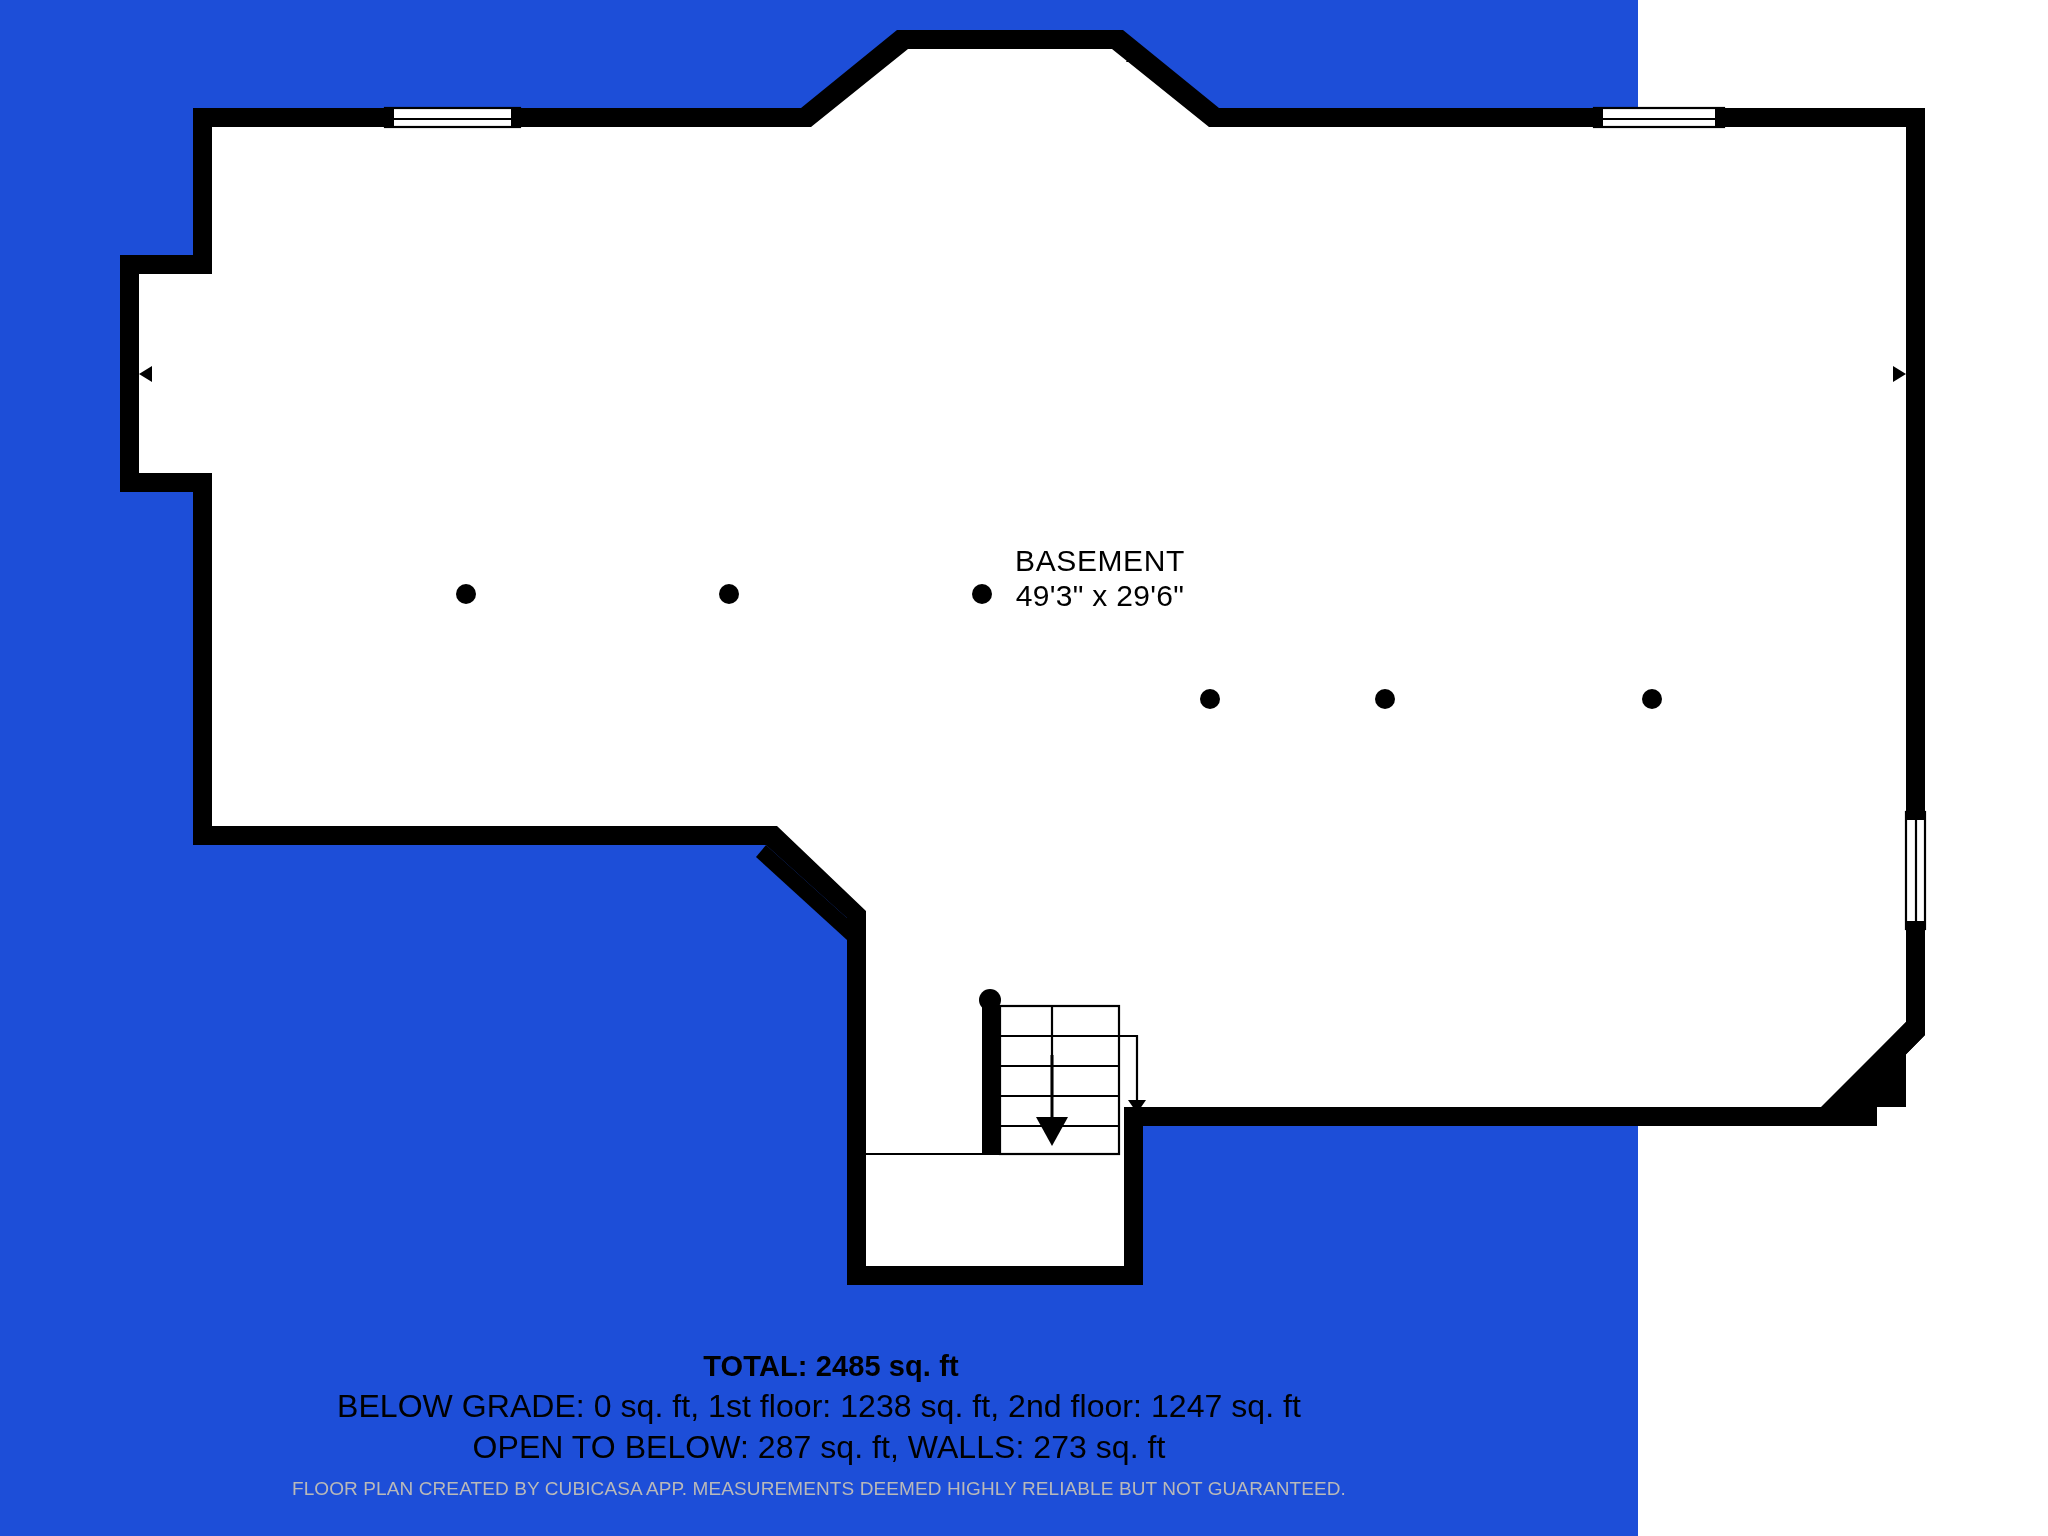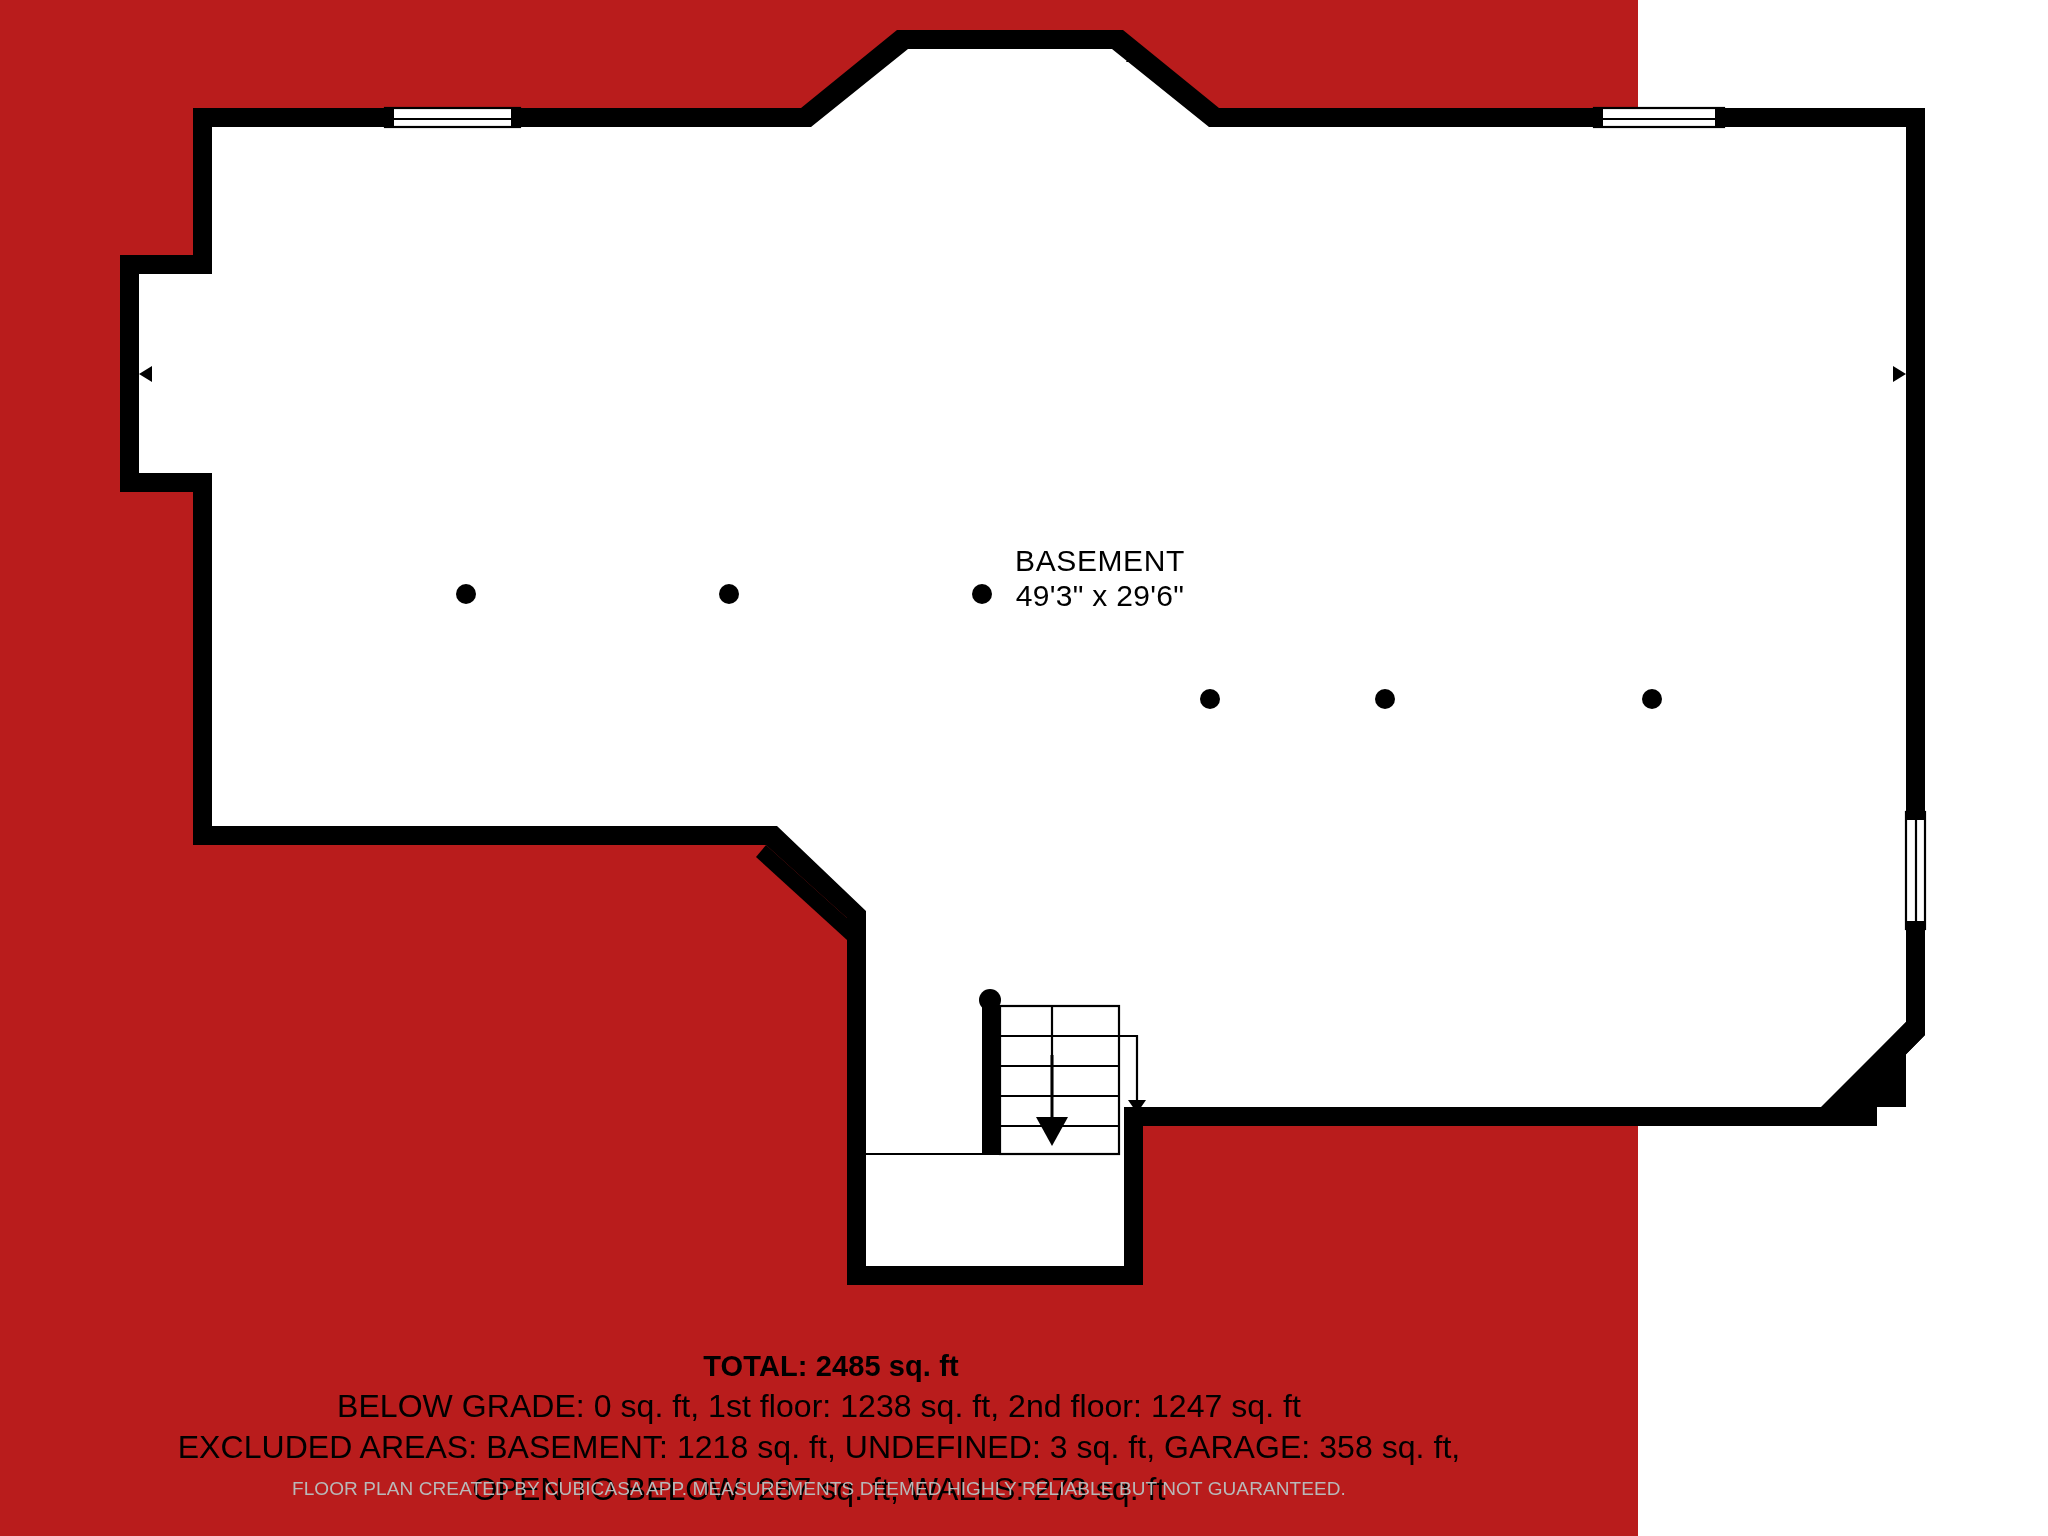--- a/index.html
+++ b/index.html
@@ -12,21 +12,21 @@
     width: 2048px;
     height: 1536px;
     overflow: hidden;
     font-family: "Liberation Sans", sans-serif;
     position: relative;
   }
   #page {
     position: relative;
     width: 1638px;
     height: 1536px;
-    background: #b91c1c;
+    background: #1d4ed8;
   }
   #plan-svg {
     position: absolute;
     left: 0;
     top: 0;
     width: 2048px;
     height: 1536px;
     display: block;
   }
   .room-label-block {
@@ -255,19 +255,18 @@
   </svg>
 
   <div class="room-label-block" style="left:1100px; top:578px; transform:translate(-50%,-50%);">
     <div class="room-name">BASEMENT</div>
     <div class="room-dims">49'3" x 29'6"</div>
   </div>
 
   <div id="footer">
     <div class="footer-total">TOTAL: 2485 sq. ft</div>
     <div class="footer-line">BELOW GRADE: 0 sq. ft, 1st floor: 1238 sq. ft, 2nd floor: 1247 sq. ft</div>
-    <div class="footer-line">EXCLUDED AREAS: BASEMENT: 1218 sq. ft, UNDEFINED: 3 sq. ft, GARAGE: 358 sq. ft,</div>
     <div class="footer-line">OPEN TO BELOW: 287 sq. ft, WALLS: 273 sq. ft</div>
   </div>
 
   <div id="disclaimer">FLOOR PLAN CREATED BY CUBICASA APP. MEASUREMENTS DEEMED HIGHLY RELIABLE BUT NOT GUARANTEED.</div>
 
 </div>
 
 </body></html>

